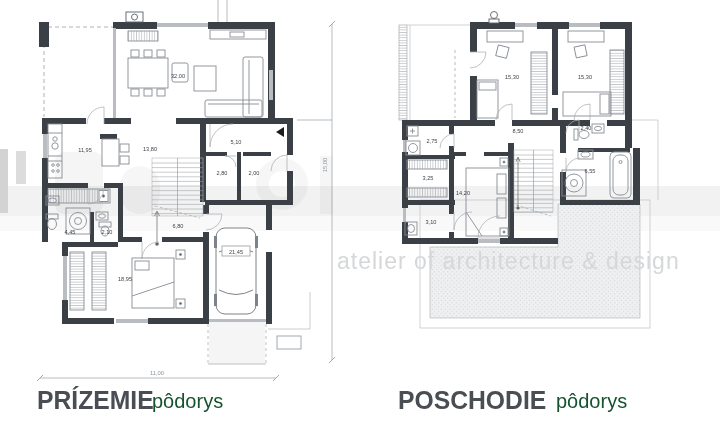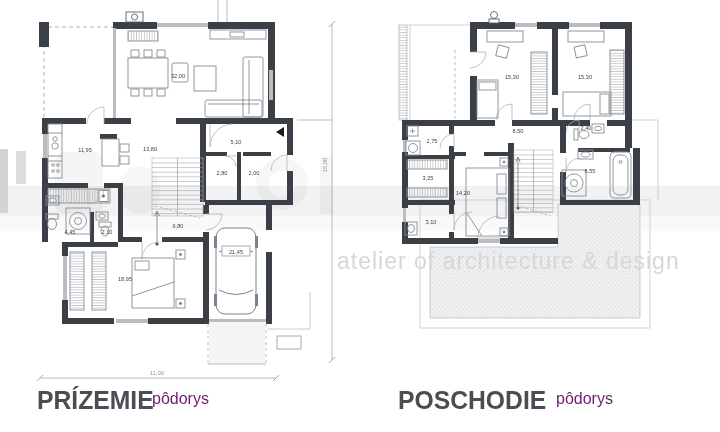--- a/index.html
+++ b/index.html
@@ -4,21 +4,21 @@
 <style>
   html,body{margin:0;padding:0;background:#fff;}
   #stage{position:relative;width:720px;height:432px;background:#ffffff;overflow:hidden;
          font-family:"Liberation Sans",sans-serif;}
   .wmband{position:absolute;left:0;width:720px;pointer-events:none;}
   .wmshape{position:absolute;pointer-events:none;}
   #tagline{position:absolute;left:337px;top:248px;font-size:23px;font-weight:400;
            color:#d5d7d9;letter-spacing:1px;white-space:nowrap;}
   .title{position:absolute;font-weight:700;font-size:26px;color:#4a4e54;
          transform:scaleX(.95);transform-origin:left top;white-space:nowrap;}
-  .subtitle{position:absolute;font-size:16px;color:#701a75;white-space:nowrap;}
+  .subtitle{position:absolute;font-size:20px;color:#14532d;white-space:nowrap;}
   #t1{left:37px;top:385px;} #t1s{left:152px;top:390px;}
   #t2{left:398px;top:385px;} #t2s{left:556px;top:390px;}
   svg text{font-family:"Liberation Sans",sans-serif;font-size:5.6px;fill:#3f444a;}
   svg .dimtxt{fill:#8e9499;font-size:5.8px;}
 </style>
 </head>
 <body>
 
 <div id="stage">
 

